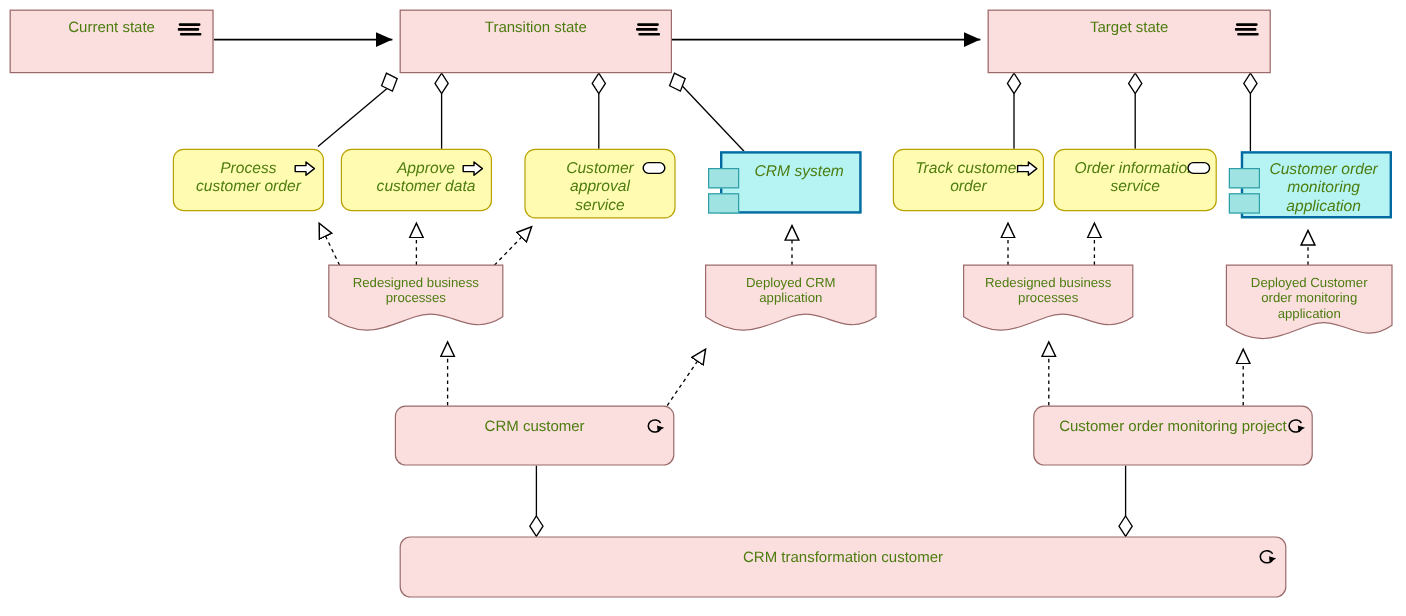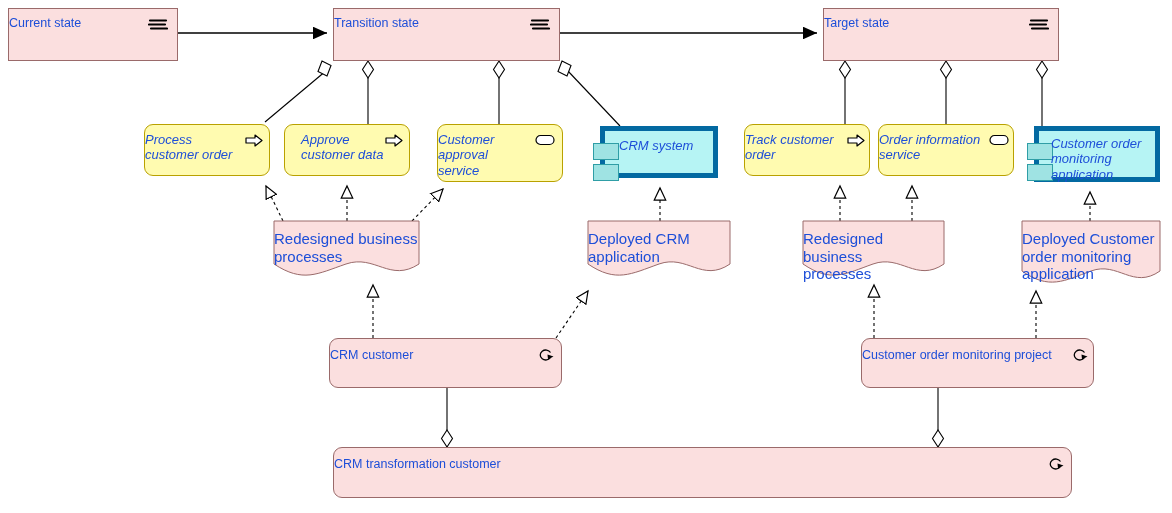--- a/index.html
+++ b/index.html
@@ -2,42 +2,42 @@
 <html><head>
 <meta charset="utf-8">
 <style>
   html,body{margin:0;padding:0;background:#ffffff;}
   body{width:1172px;height:513px;position:relative;overflow:hidden;
        font-family:"Liberation Sans",sans-serif;}
   #canvas{position:absolute;left:0;top:0;width:1172px;height:513px;}
   svg.layer{position:absolute;left:0;top:0;width:1172px;height:513px;overflow:visible;}
   svg.links{z-index:1;}
   .node{position:absolute;box-sizing:border-box;z-index:2;}
-  .label{position:absolute;left:0;right:0;text-align:left;
-         color:#1d4ed8;line-height:1.18;}
+  .label{position:absolute;left:0;right:0;text-align:center;
+         color:#4d7c0f;line-height:1.18;}
 
   
   .plateau{background:#fbdfdf;border:1px solid #9a6a6a;}
   .plateau .label{top:7px;font-size:12.5px;}
 
   
   .bizbox{background:#fffbb0;border:1px solid #b9a100;border-radius:9px;}
   .bizbox .label{font-size:13px;font-style:italic;}
 
   
-  .appcomp{background:#b6f4f4;border:5px solid #0369a1;}
+  .appcomp{background:#b6f4f4;border:2px solid #0369a1;}
   .appcomp .label{font-size:13px;font-style:italic;}
   .tab{position:absolute;left:-12px;width:24px;height:15px;
        background:#9fe3e3;border:1px solid #2f9ea6;}
   .tab.t1{top:12px;}
   .tab.t2{top:33px;}
 
   
   .deliverable{position:absolute;z-index:2;}
-  .deliverable .label{font-size:15px;top:9px;}
+  .deliverable .label{font-size:11px;top:9px;}
   .deliverable svg{position:absolute;left:0;top:0;overflow:visible;}
 
   
   .workpkg{background:#fbdfdf;border:1px solid #9a6a6a;border-radius:9px;}
   .workpkg .label{top:9px;font-size:12.5px;}
 
   .icon{position:absolute;}
 </style>
 </head>
 <body>

